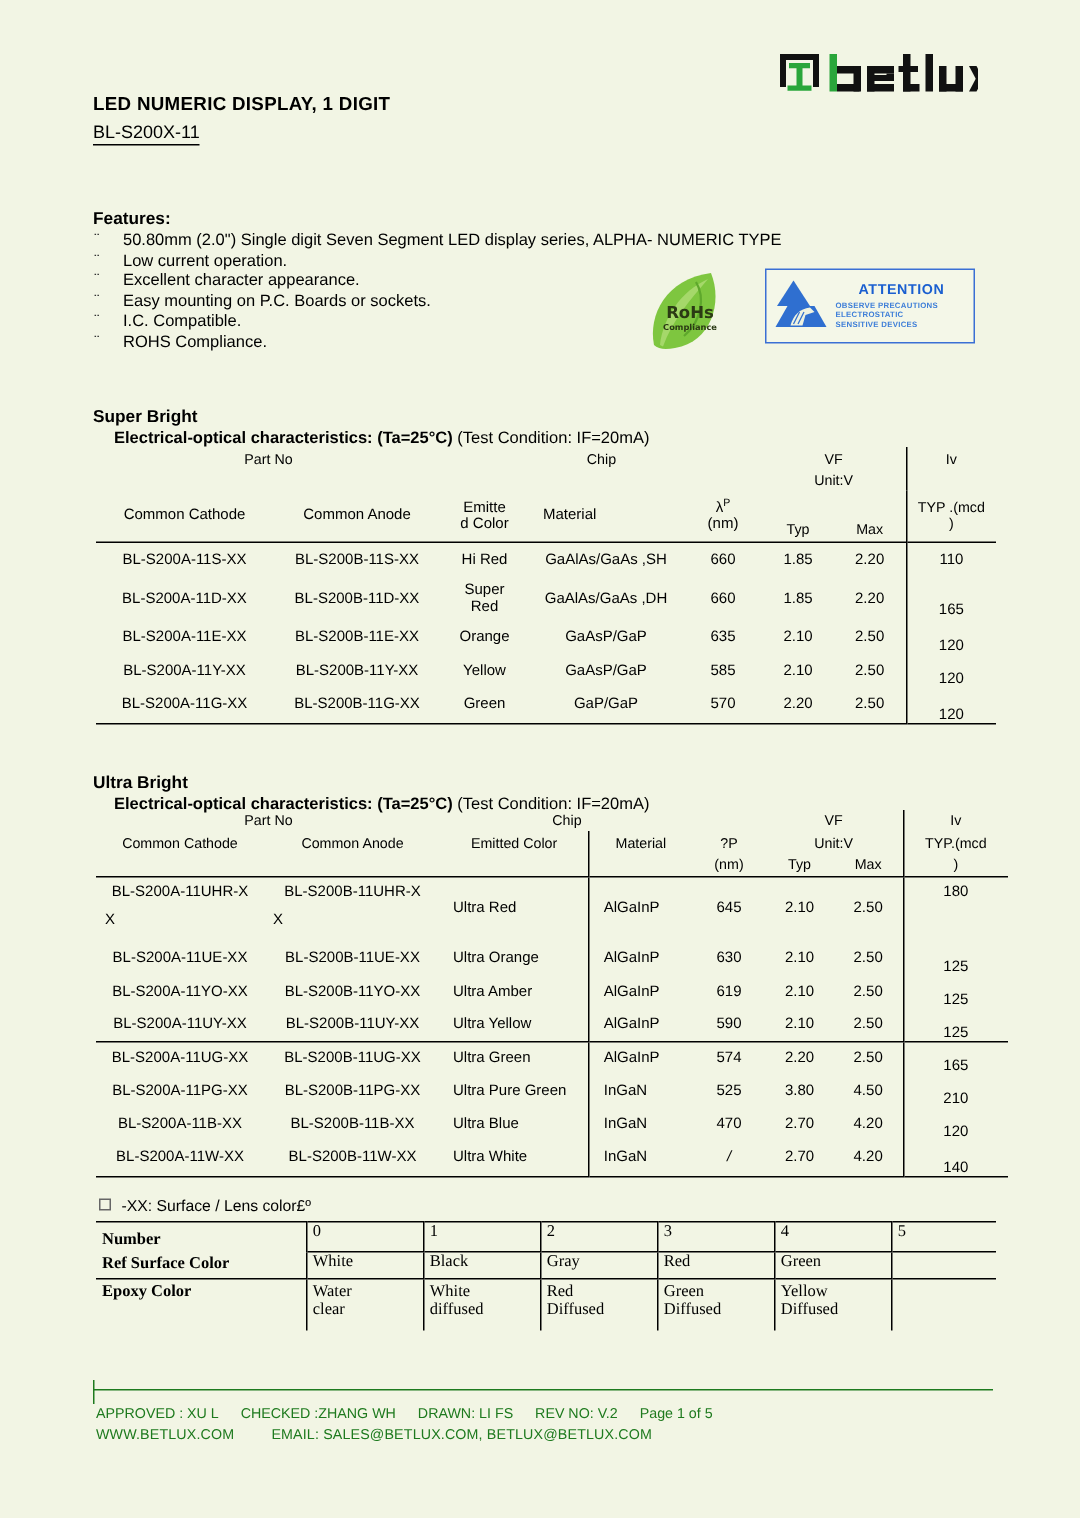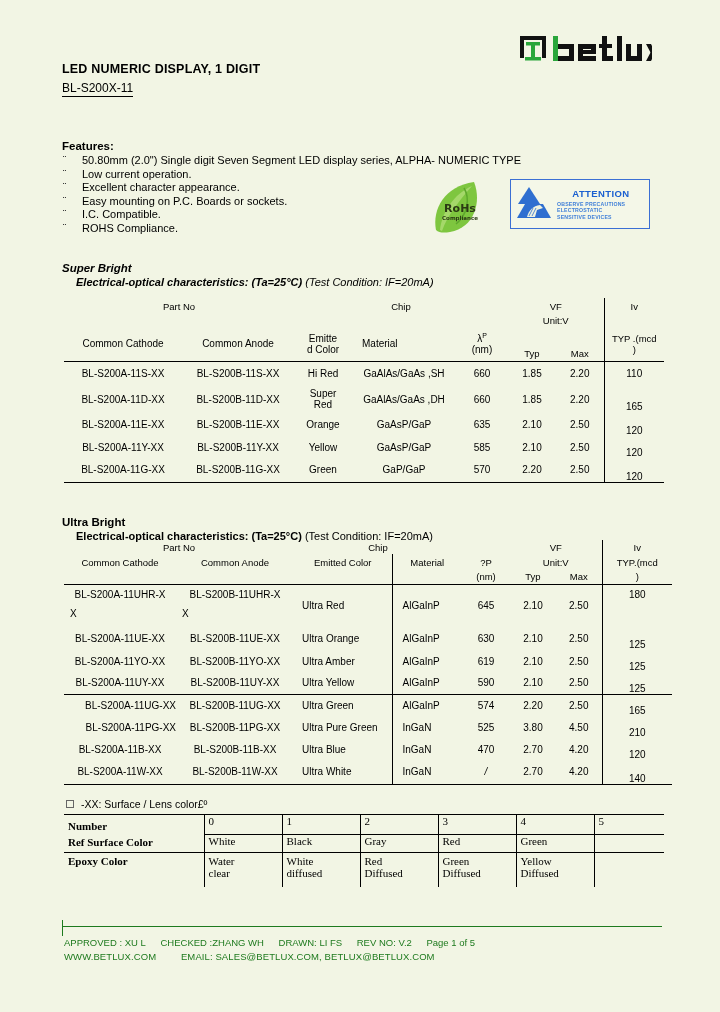--- a/index.html
+++ b/index.html
@@ -173,21 +173,21 @@
         <div class="esd-head">ATTENTION</div>
         <div class="esd-sub">
           <div>OBSERVE PRECAUTIONS</div>
           <div>ELECTROSTATIC</div>
           <div>SENSITIVE DEVICES</div>
         </div>
       </div>
     </div>
   </div>
 
-  <div class="sect" style="top:262px;font-style:italic;">
+  <div class="sect" style="top:272px;">
     <div class="sect-name">Super Bright</div>
     <div class="sect-sub">
       <span>Electrical-optical characteristics: (Ta=25°C)</span>
       <span class="norm">(Test Condition: IF=20mA)</span>
     </div>
   </div>
 
   <div style="position:absolute; left:64px; top:298px; width:600px;">
     <table class="dt" style="width:600px;">
       <colgroup>
@@ -381,31 +381,31 @@
         <td class="cellc" style="height:22px;margin-top:13px;">BL-S200A-11UY-XX</td>
         <td class="cellc">BL-S200B-11UY-XX</td>
         <td style="padding-left:8px;">Ultra Yellow</td>
         <td class="vline" style="padding-left:10px;">AlGaInP</td>
         <td class="cellc">590</td>
         <td class="cellc">2.10</td>
         <td class="cellc">2.50</td>
         <td class="cellc vline" style="vertical-align:bottom;">125</td>
       </tr>
       <tr class="hline-top">
-        <td class="cellc" style="height:22px;text-align:right;">BL-S200A-11UG-XX</td>
+        <td class="cellc" style="height:22px;">BL-S200A-11UG-XX</td>
         <td class="cellc">BL-S200B-11UG-XX</td>
         <td style="padding-left:8px;">Ultra Green</td>
         <td class="vline" style="padding-left:10px;">AlGaInP</td>
         <td class="cellc">574</td>
         <td class="cellc">2.20</td>
         <td class="cellc">2.50</td>
         <td class="cellc vline" style="vertical-align:bottom;">165</td>
       </tr>
       <tr>
-        <td class="cellc" style="height:22px;text-align:right;">BL-S200A-11PG-XX</td>
+        <td class="cellc" style="height:22px;">BL-S200A-11PG-XX</td>
         <td class="cellc">BL-S200B-11PG-XX</td>
         <td style="padding-left:8px;">Ultra Pure Green</td>
         <td class="vline" style="padding-left:10px;">InGaN</td>
         <td class="cellc">525</td>
         <td class="cellc">3.80</td>
         <td class="cellc">4.50</td>
         <td class="cellc vline" style="vertical-align:bottom;">210</td>
       </tr>
       <tr>
         <td class="cellc" style="height:22px;">BL-S200A-11B-XX</td>

